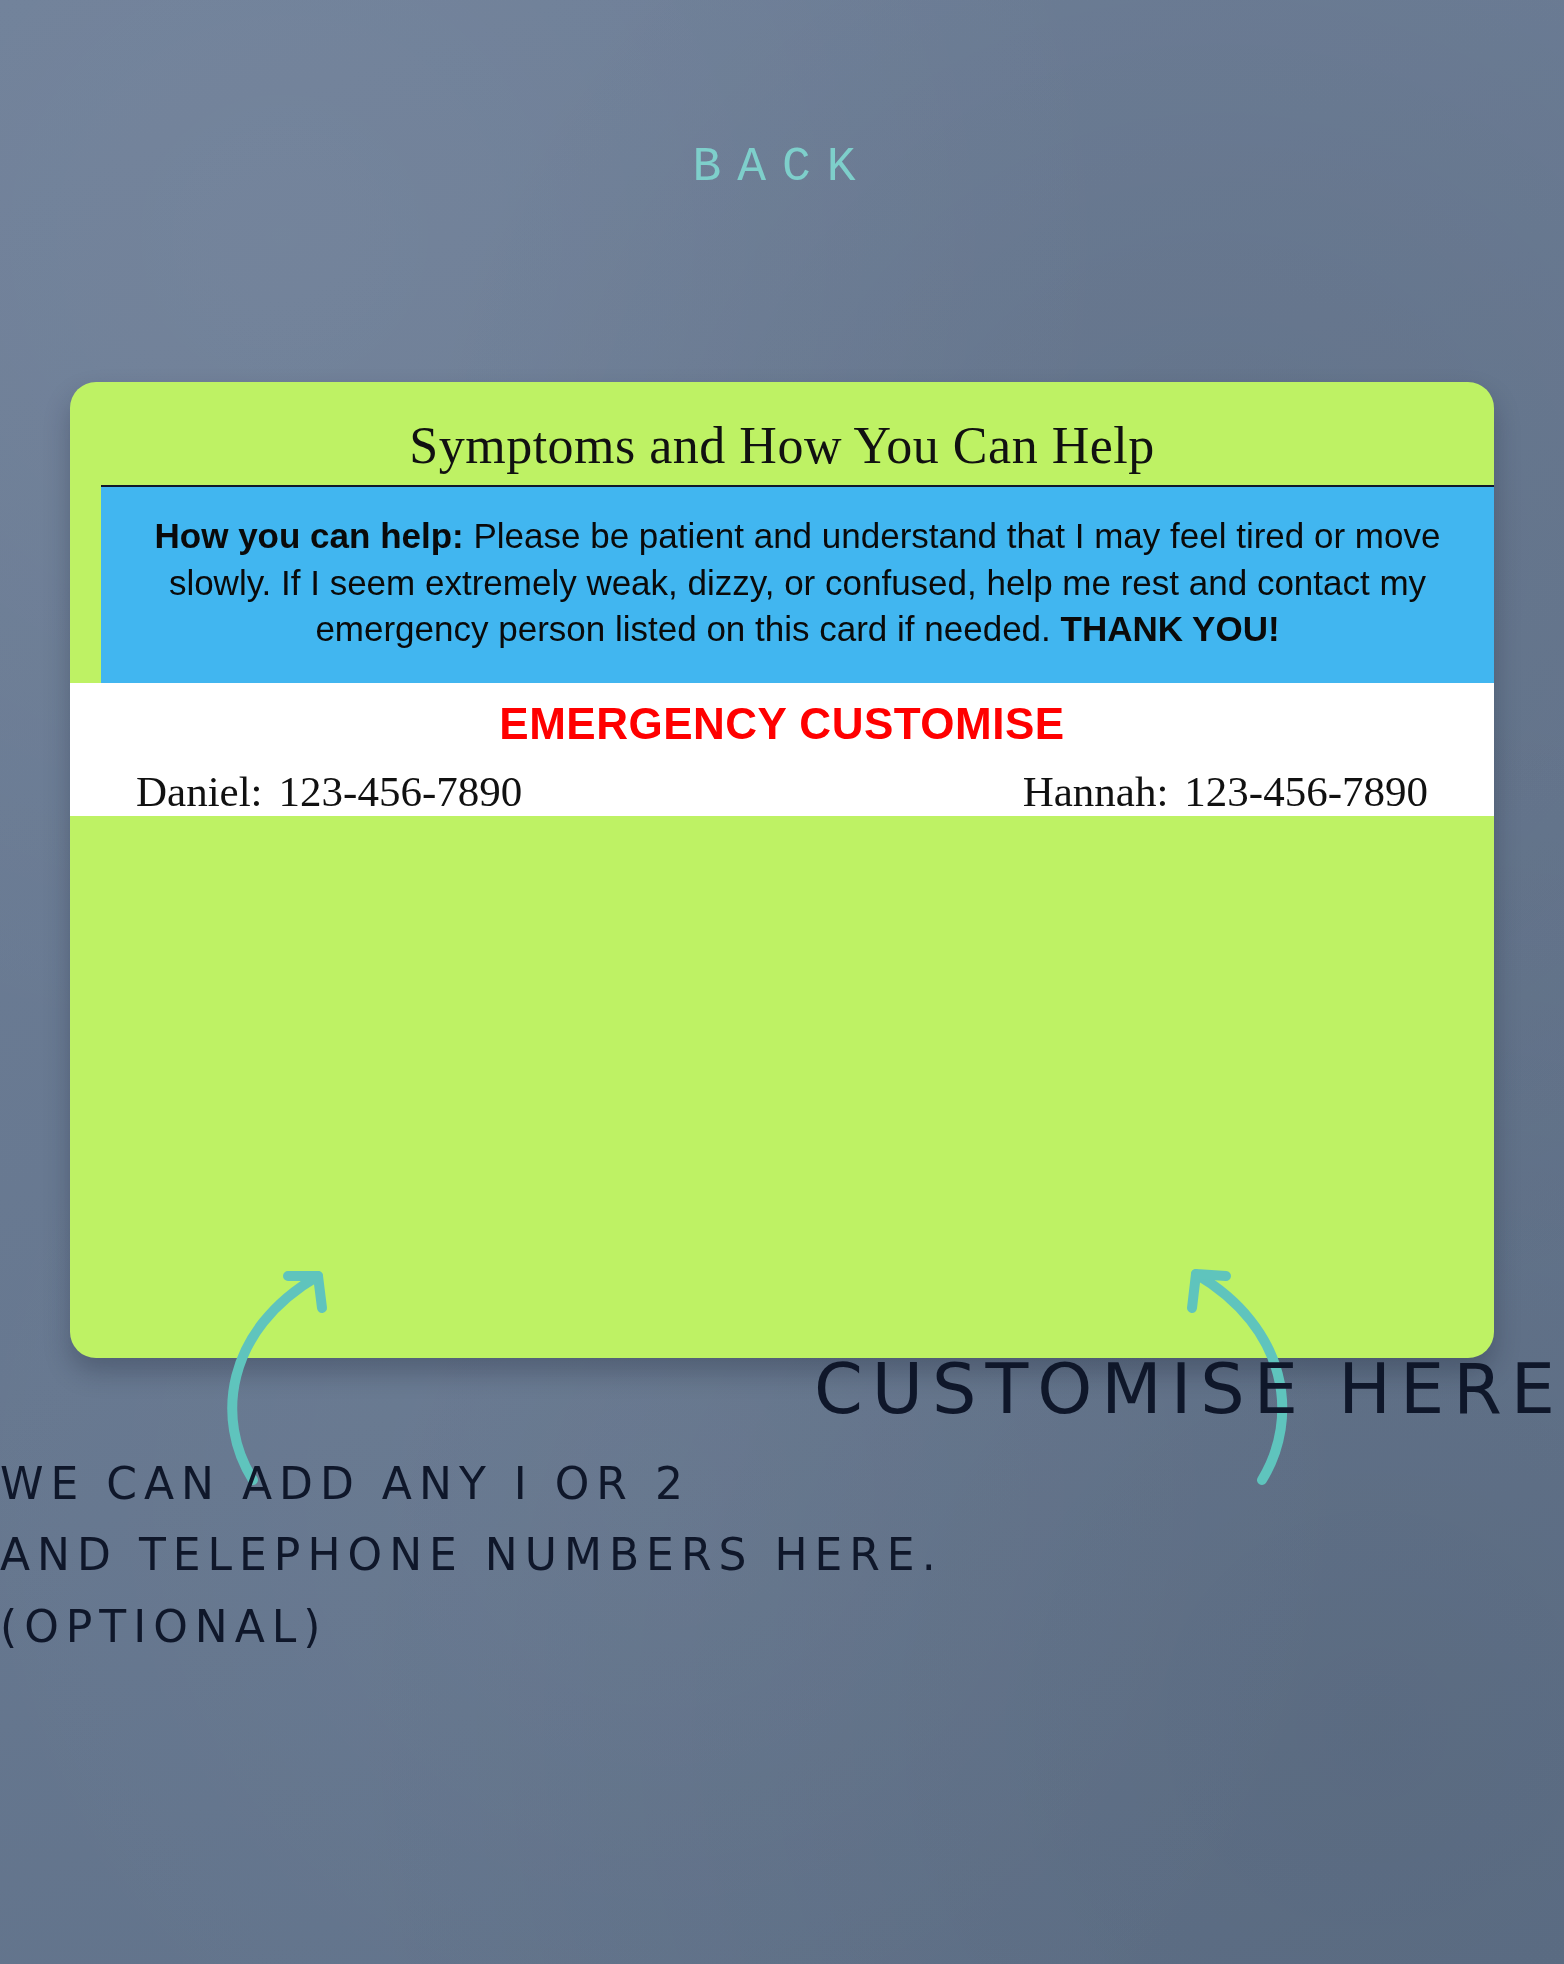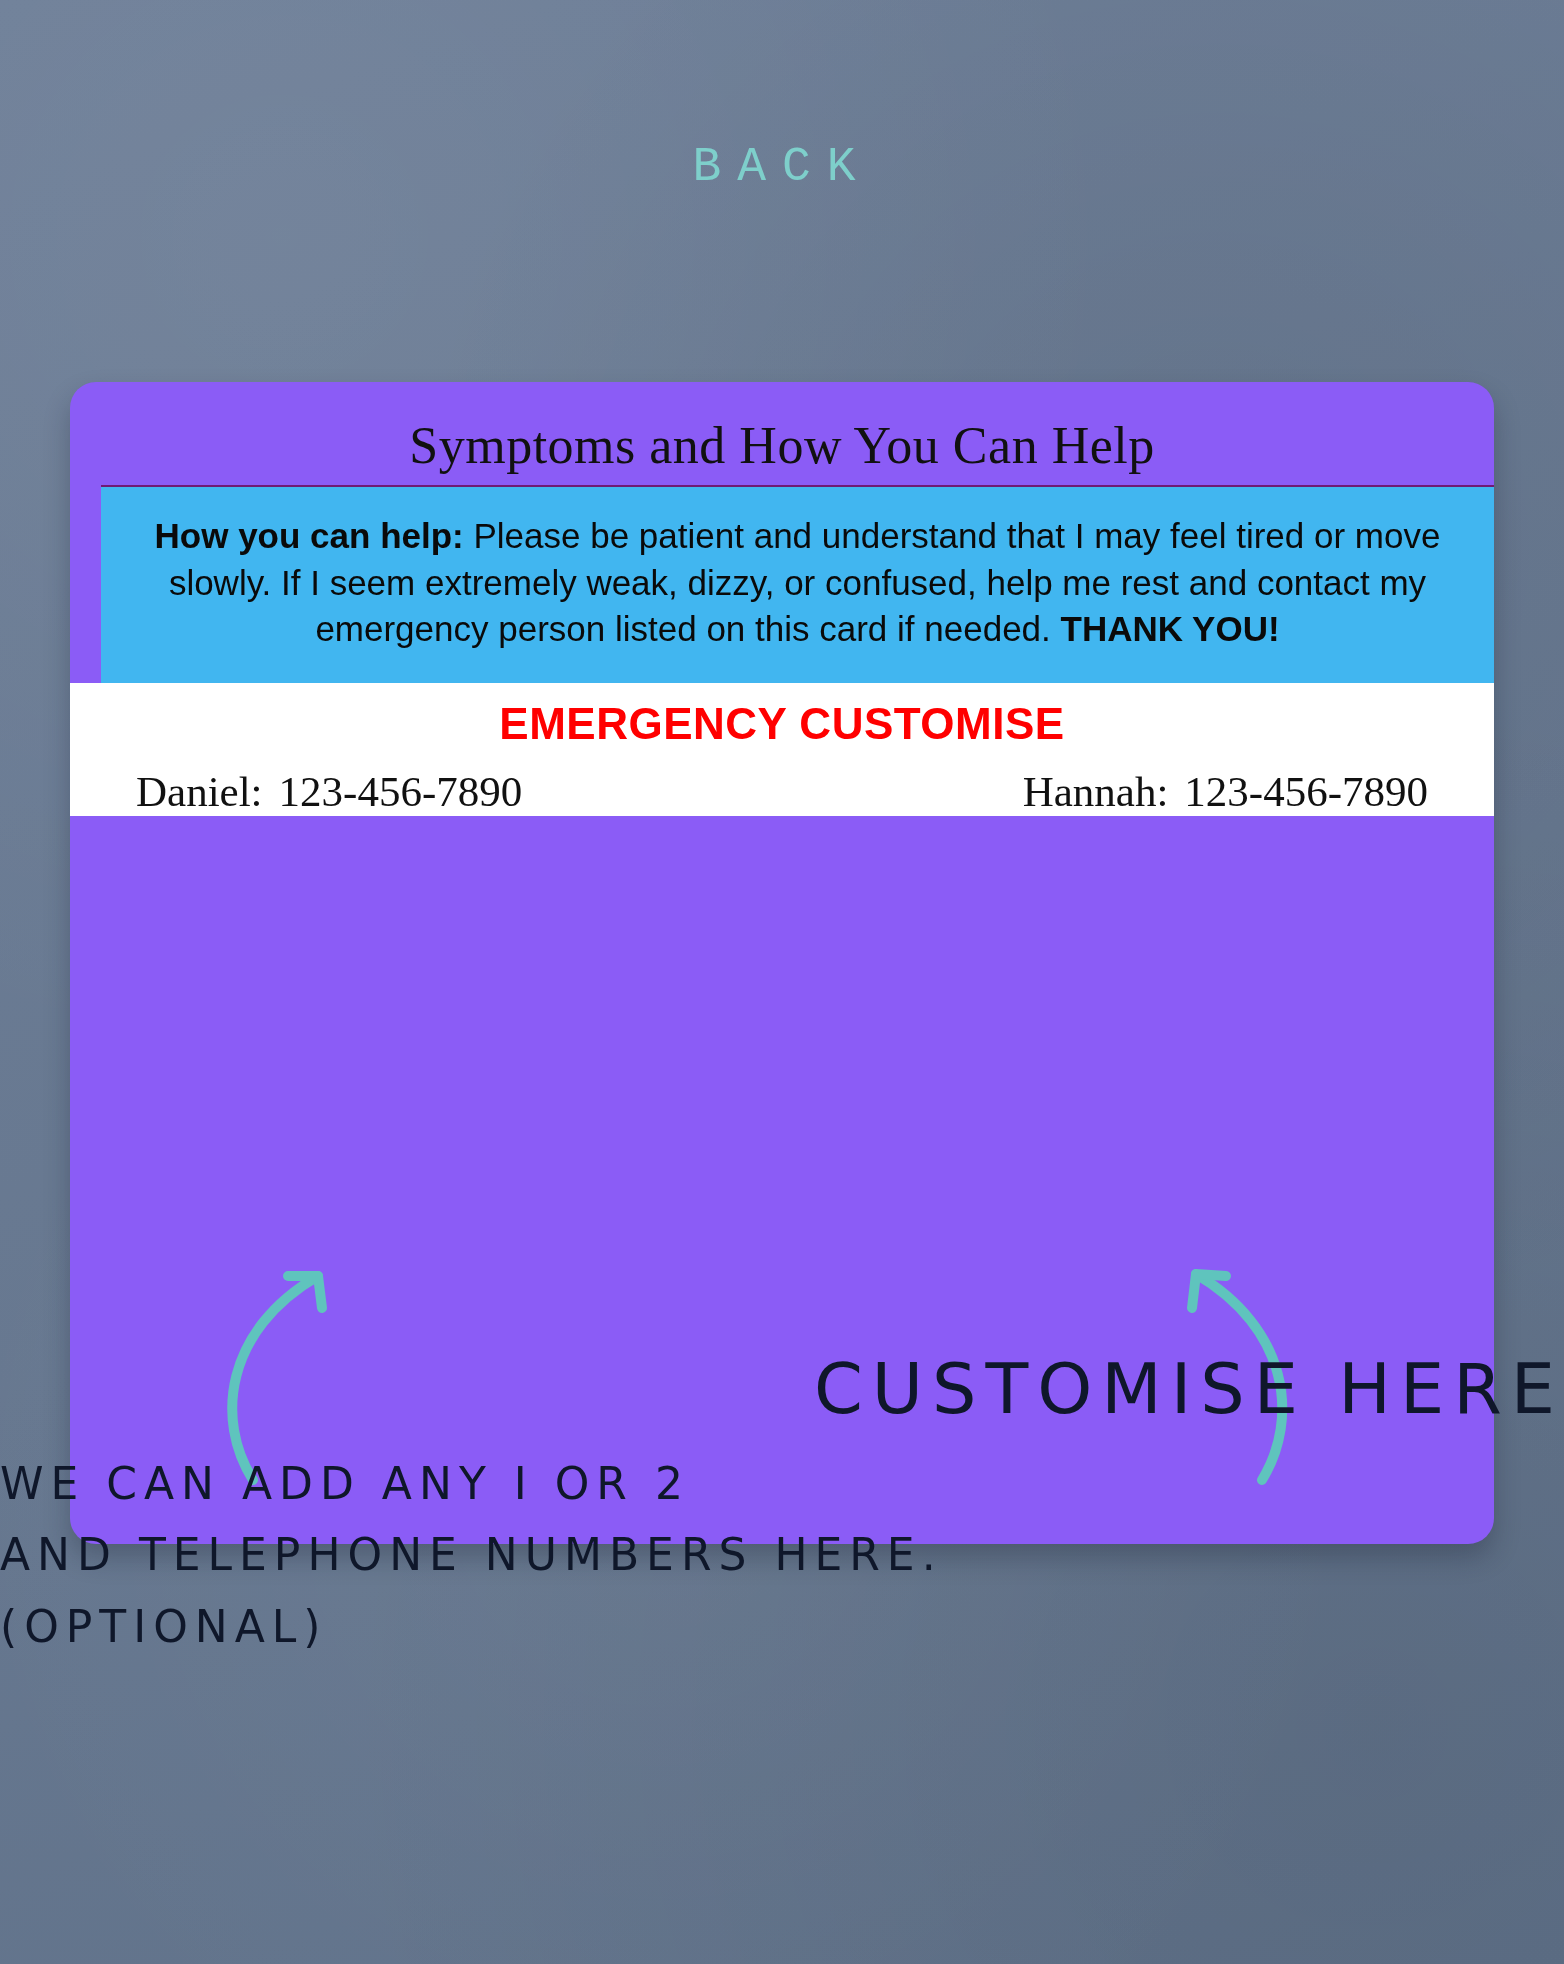--- a/index.html
+++ b/index.html
@@ -45,43 +45,43 @@
     font-weight: 400;
     font-family: Liberation Mono, monospace;
   }
 
   
   .card {
     position: absolute;
     left: 70px;
     top: 382px;
     width: 1424px;
-    height: 1162px;
-    background: #8b5cf6;
+    height: 976px;
+    background: #bef264;
     border-radius: 26px;
     box-shadow: 0 14px 26px rgba(20, 30, 45, 0.28);
     overflow: hidden;
   }
 
   .card-title {
     text-align: center;
     font-family: "Liberation Serif", serif;
     font-size: 52px;
     color: #111;
     padding-top: 34px;
     padding-bottom: 10px;
     letter-spacing: 0.5px;
   }
 
   .blue-block {
     background: #41b6f0;
     padding: 22px 52px 26px 52px;
   }
   .blue-block.second {
-    border-top: 2px solid #701a75;
+    border-top: 2px solid #0f172a;
     padding-top: 26px;
     padding-bottom: 30px;
     margin-left: 31px;
   }
   .blue-text {
     text-align: center;
     font-size: 35px;
     line-height: 1.33;
     color: #0a0a0a;
     font-family: "Liberation Sans", sans-serif;

